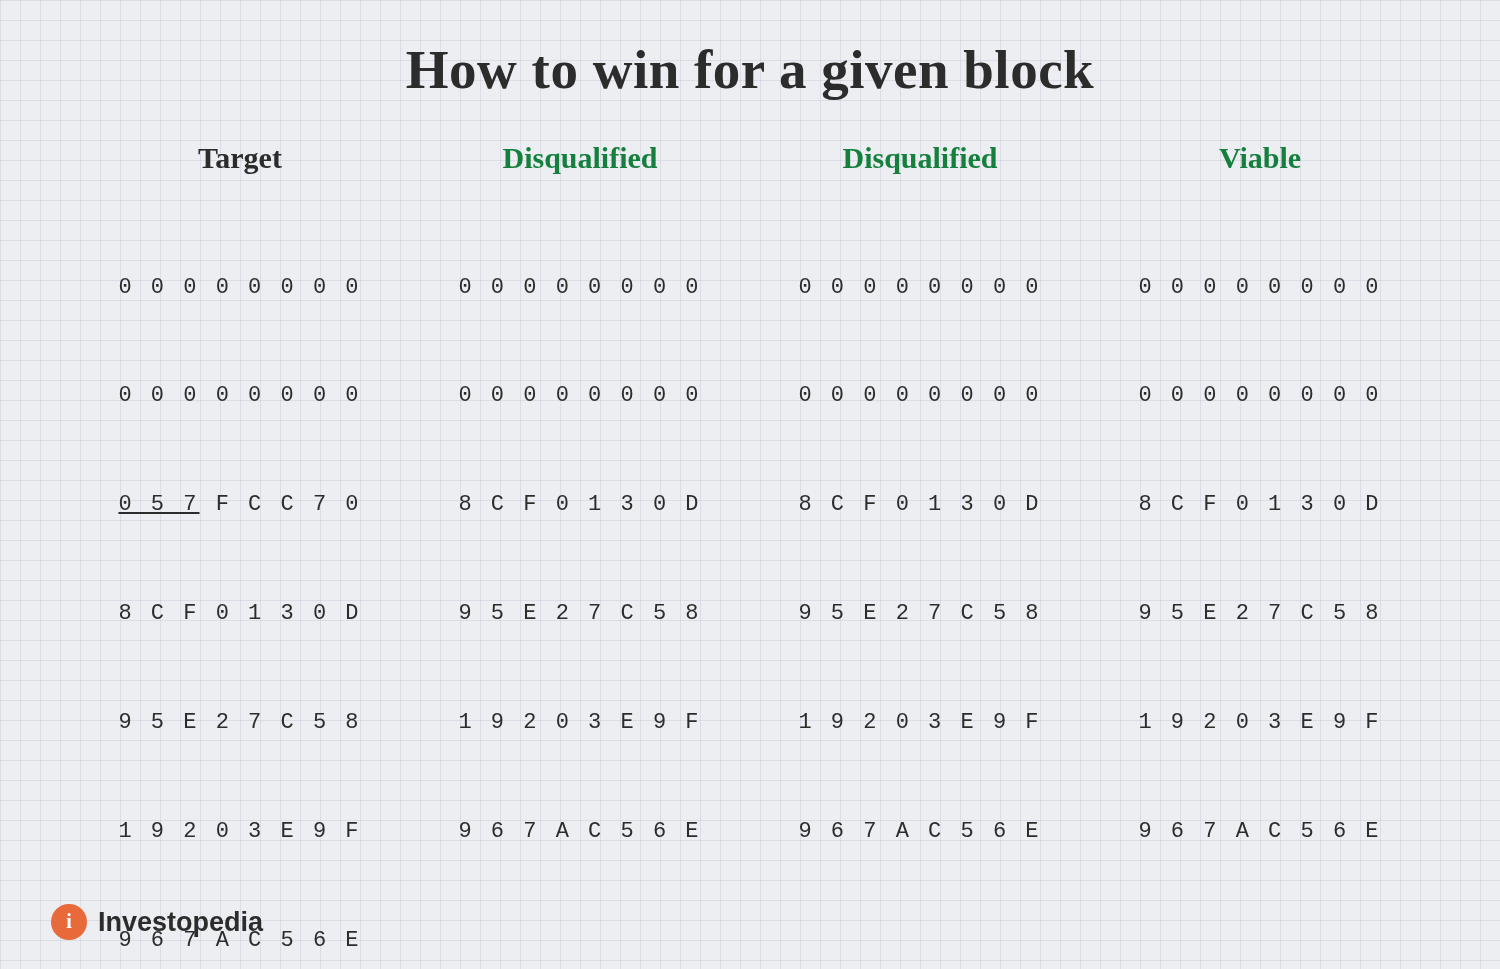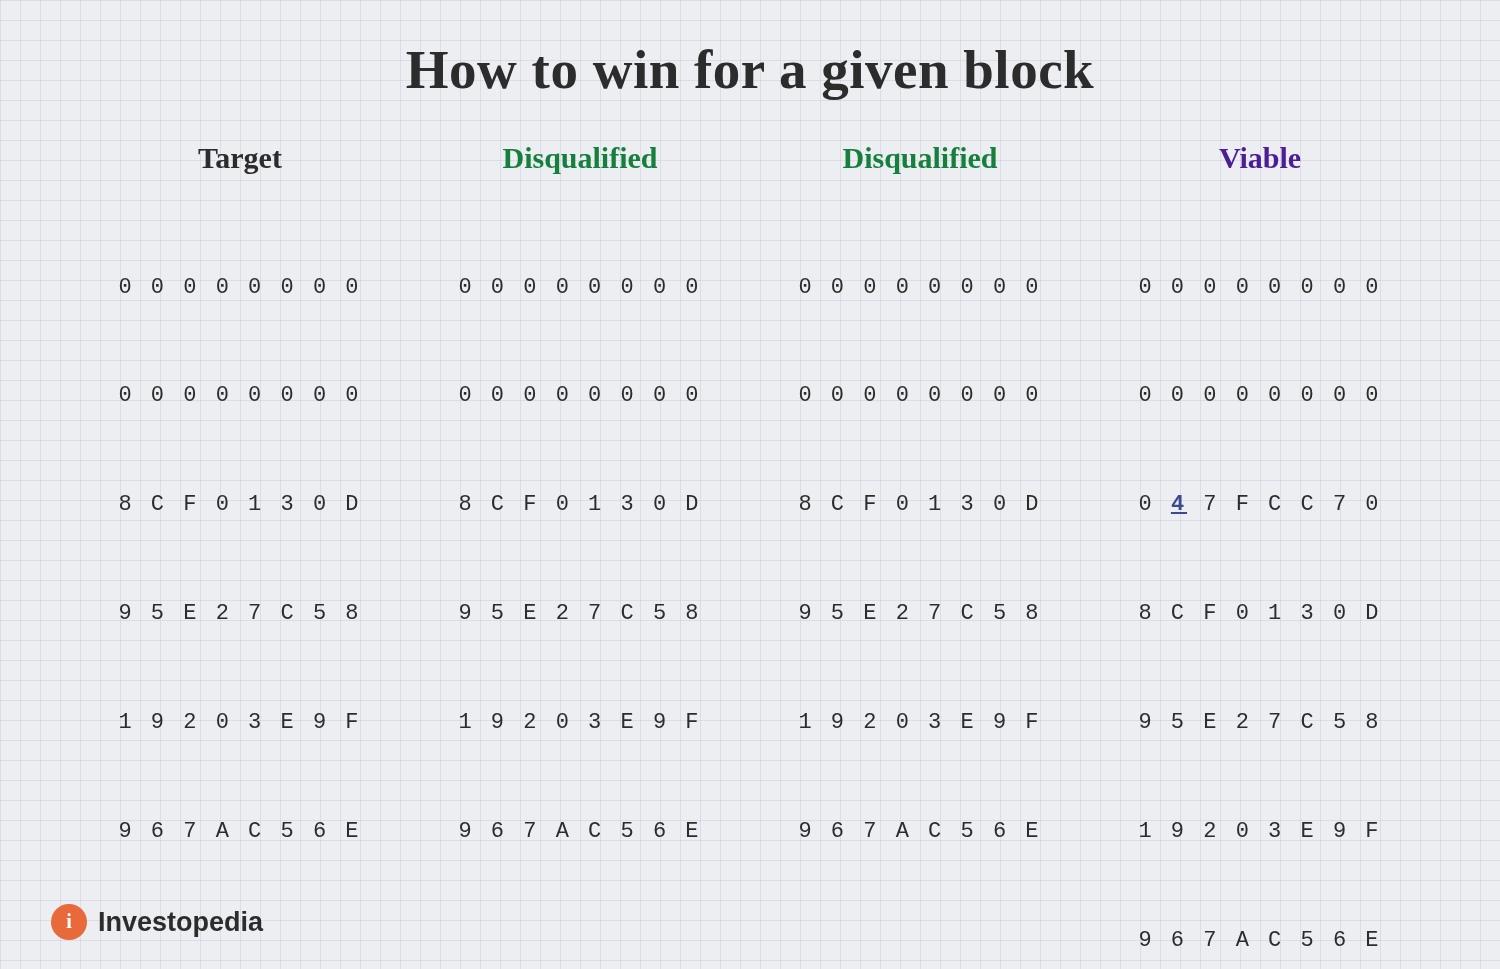--- a/index.html
+++ b/index.html
@@ -49,21 +49,21 @@
 
     .col-header {
       font-size: 30px;
       font-weight: bold;
       margin-bottom: 22px;
       text-align: right;
     }
 
     .col-header.target { color: #2c2c2c; }
     .col-header.disqualified { color: #15803d; }
-    .col-header.viable { color: #4c1d95; }
+    .col-header.viable { color: #15803d; }
 
     .hash-block {
       font-family: 'Courier New', Courier, monospace;
       font-size: 22px;
       font-weight: normal;
       color: #2c2c2c;
       line-height: 1.65;
       letter-spacing: 3px;
       text-align: center;
       white-space: pre;
@@ -107,20 +107,21 @@
 
 <h1 class="main-title">How to win for a given block</h1>
 
 <div class="columns-wrapper">
 
   <div class="column">
     <div class="col-header target">Target</div>
     <div class="hash-block">
       <div>0 0 0 0 0 0 0 0</div>
       <div>0 0 0 0 0 0 0 0</div>
+      <div><span style="text-decoration:underline">0 5 7</span> F C C 7 0</div>
       <div>8 C F 0 1 3 0 D</div>
       <div>9 5 E 2 7 C 5 8</div>
       <div>1 9 2 0 3 E 9 F</div>
       <div>9 6 7 A C 5 6 E</div>
       
     </div>
   </div>
 
   <div class="column">
     <div class="col-header disqualified">Disqualified</div>
@@ -148,21 +149,20 @@
       
     </div>
 
   </div>
 
   <div class="column">
     <div class="col-header viable">Viable</div>
     <div class="hash-block">
       <div>0 0 0 0 0 0 0 0</div>
       <div>0 0 0 0 0 0 0 0</div>
-      <div>0 <span class="highlight-blue">4</span> 7 F C C 7 0</div>
       <div>8 C F 0 1 3 0 D</div>
       <div>9 5 E 2 7 C 5 8</div>
       <div>1 9 2 0 3 E 9 F</div>
       <div>9 6 7 A C 5 6 E</div>
       
     </div>
 
   </div>
 
 </div>

